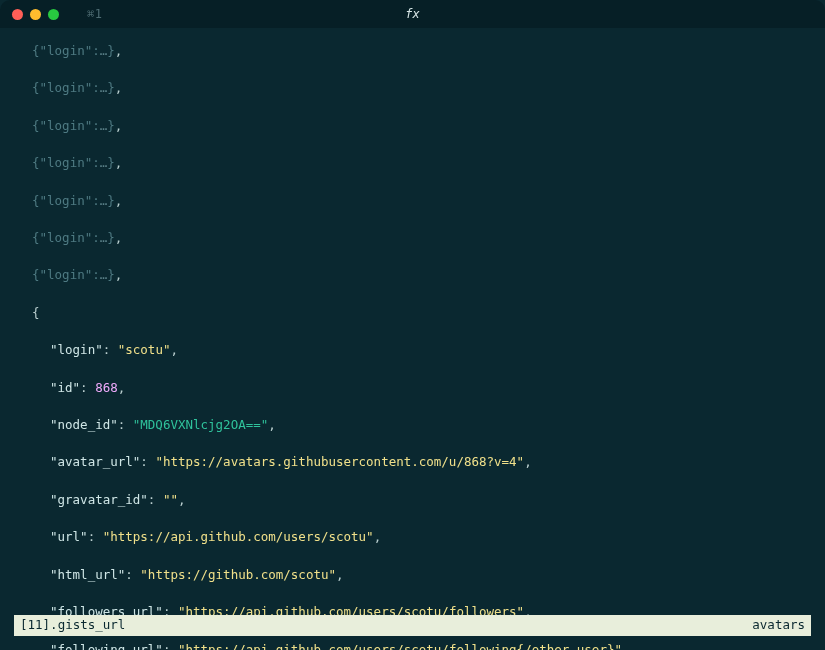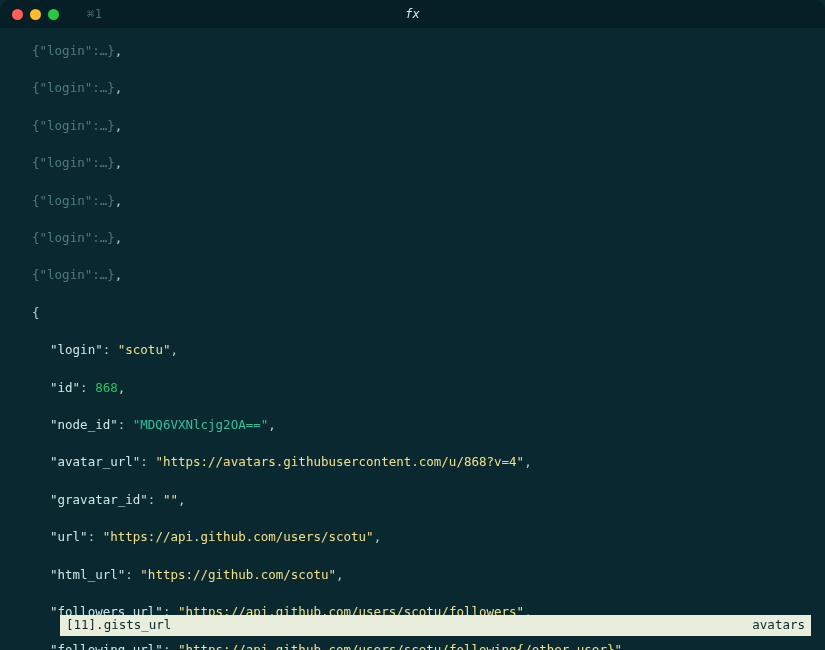--- a/index.html
+++ b/index.html
@@ -37,33 +37,32 @@
     color: #bacfcf;
   }
   .line { display: block; }
   .ind1 { padding-left: 18px; }
   .ind2 { padding-left: 36px; }
   .key   { color: #cfe6e6; }
   .keydim{ color: #4e7a82; }
   .punc  { color: #bacfcf; }
   .pdim  { color: #4e7a82; }
   .str   { color: #f0e08a; }
-  .num   { color: #22c55e; }
+  .num   { color: #f0abfc; }
   .nodeid{ color: #2fc29b; }
   .ellip { color: #5a8088; }
   .statusbar {
     position: absolute;
     left: 14px; right: 14px; bottom: 14px;
     background: #e8eedb;
     color: #0a2830;
     padding: 1px 6px;
     display: flex;
     justify-content: space-between;
     font-size: 12.5px;
-    margin-left: 46px;
   }
 </style>
 </head>
 <body>
 
 <div class="titlebar">
   <div class="traffic">
     <span class="dot red"></span>
     <span class="dot yellow"></span>
     <span class="dot green"></span>

